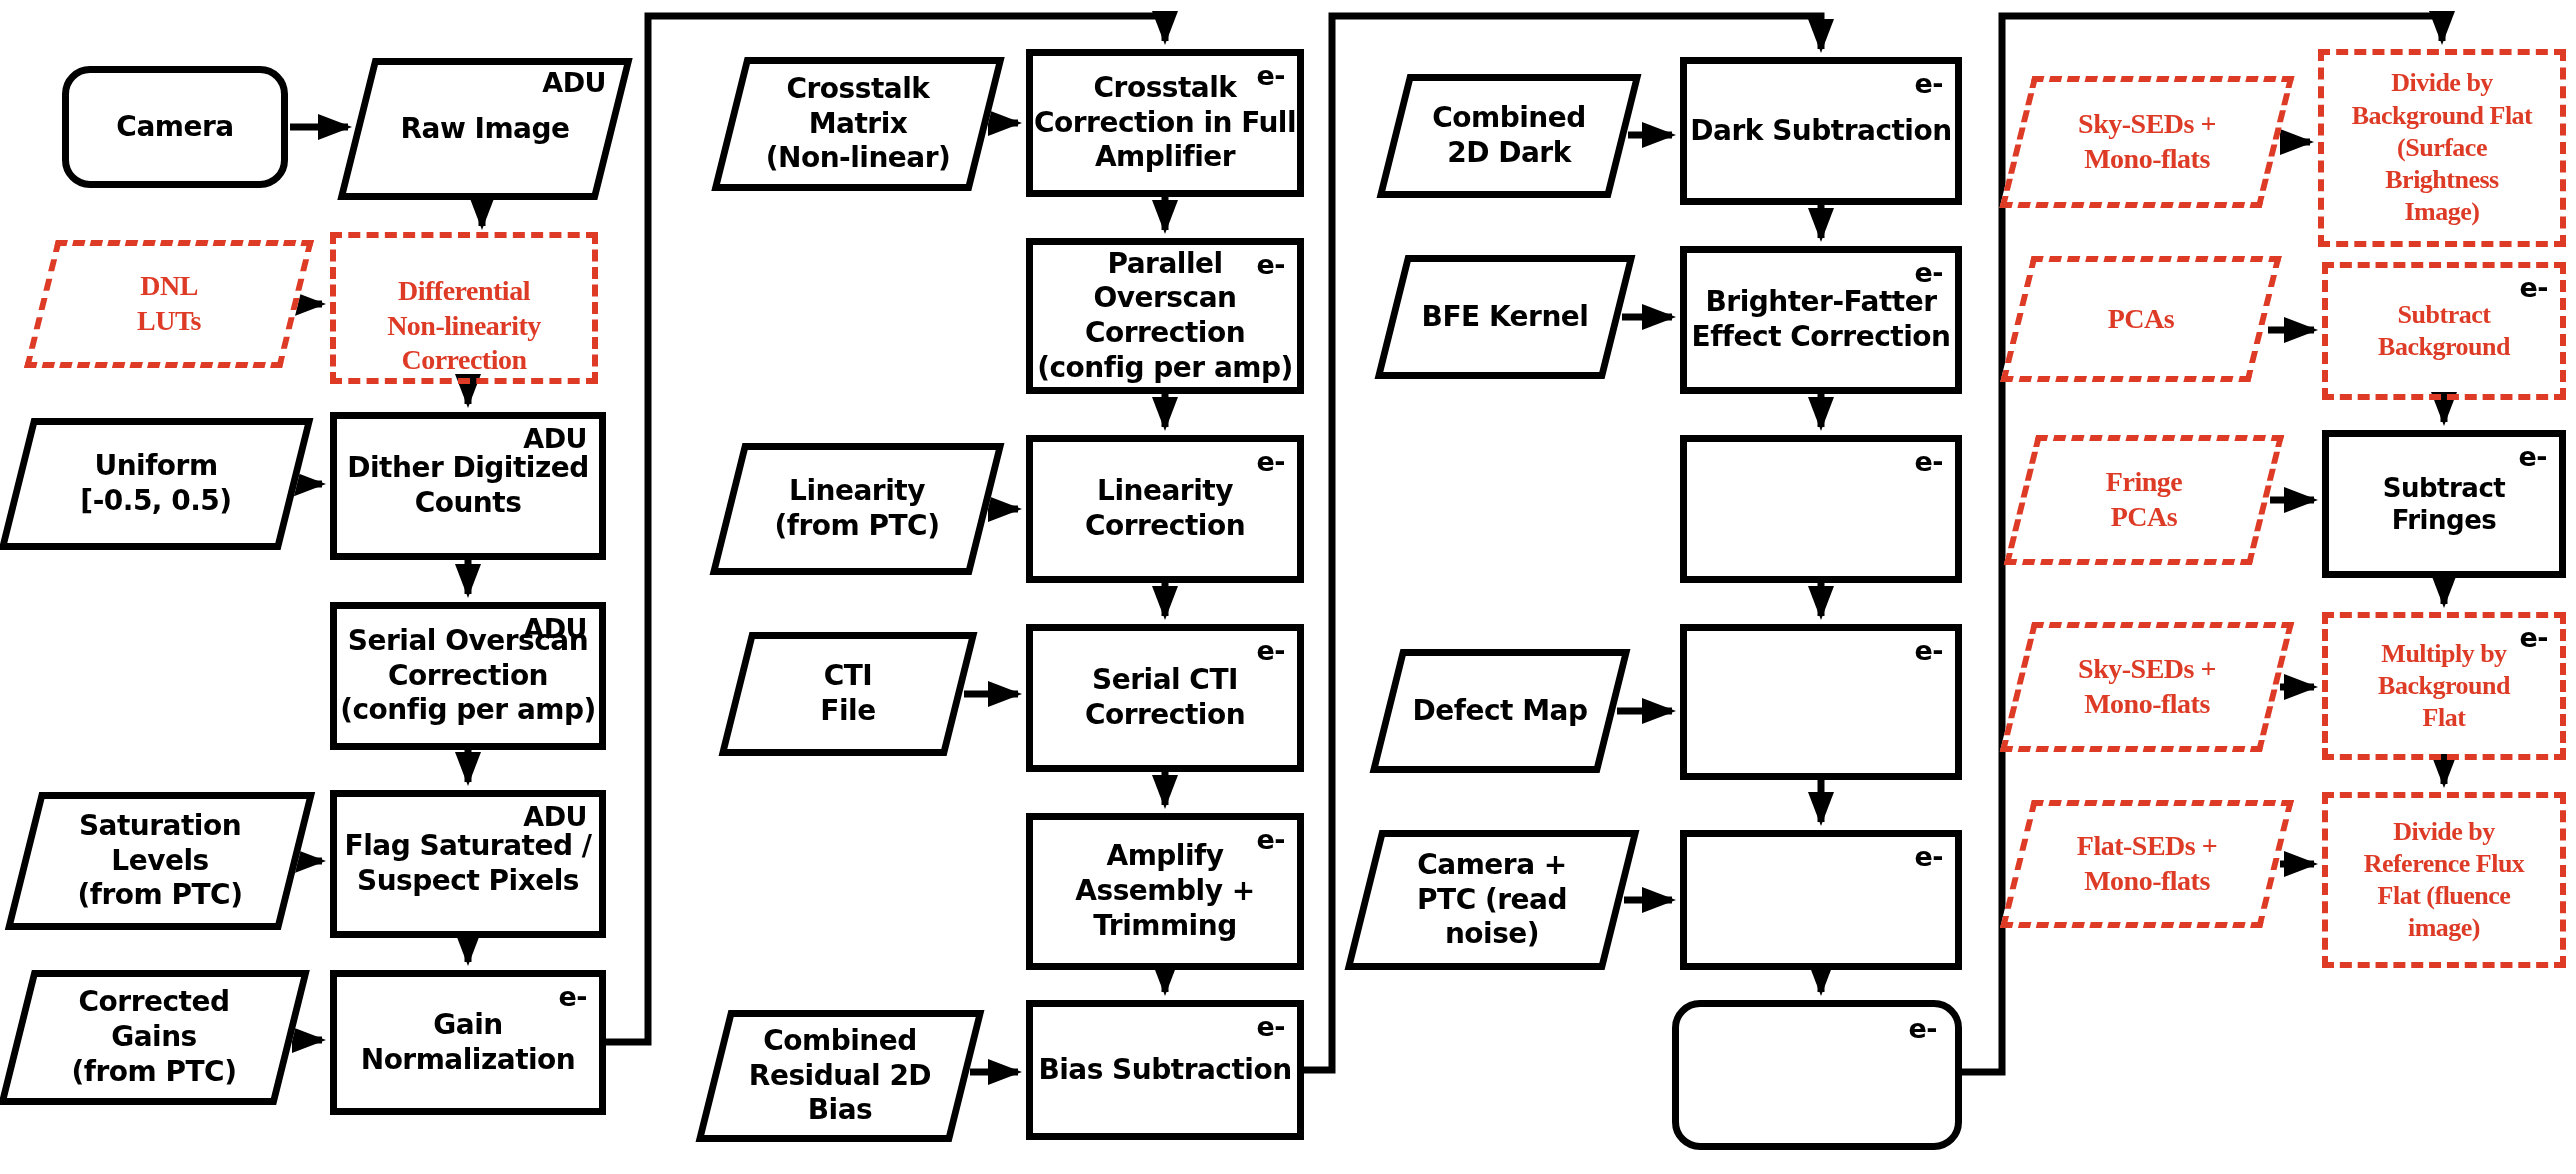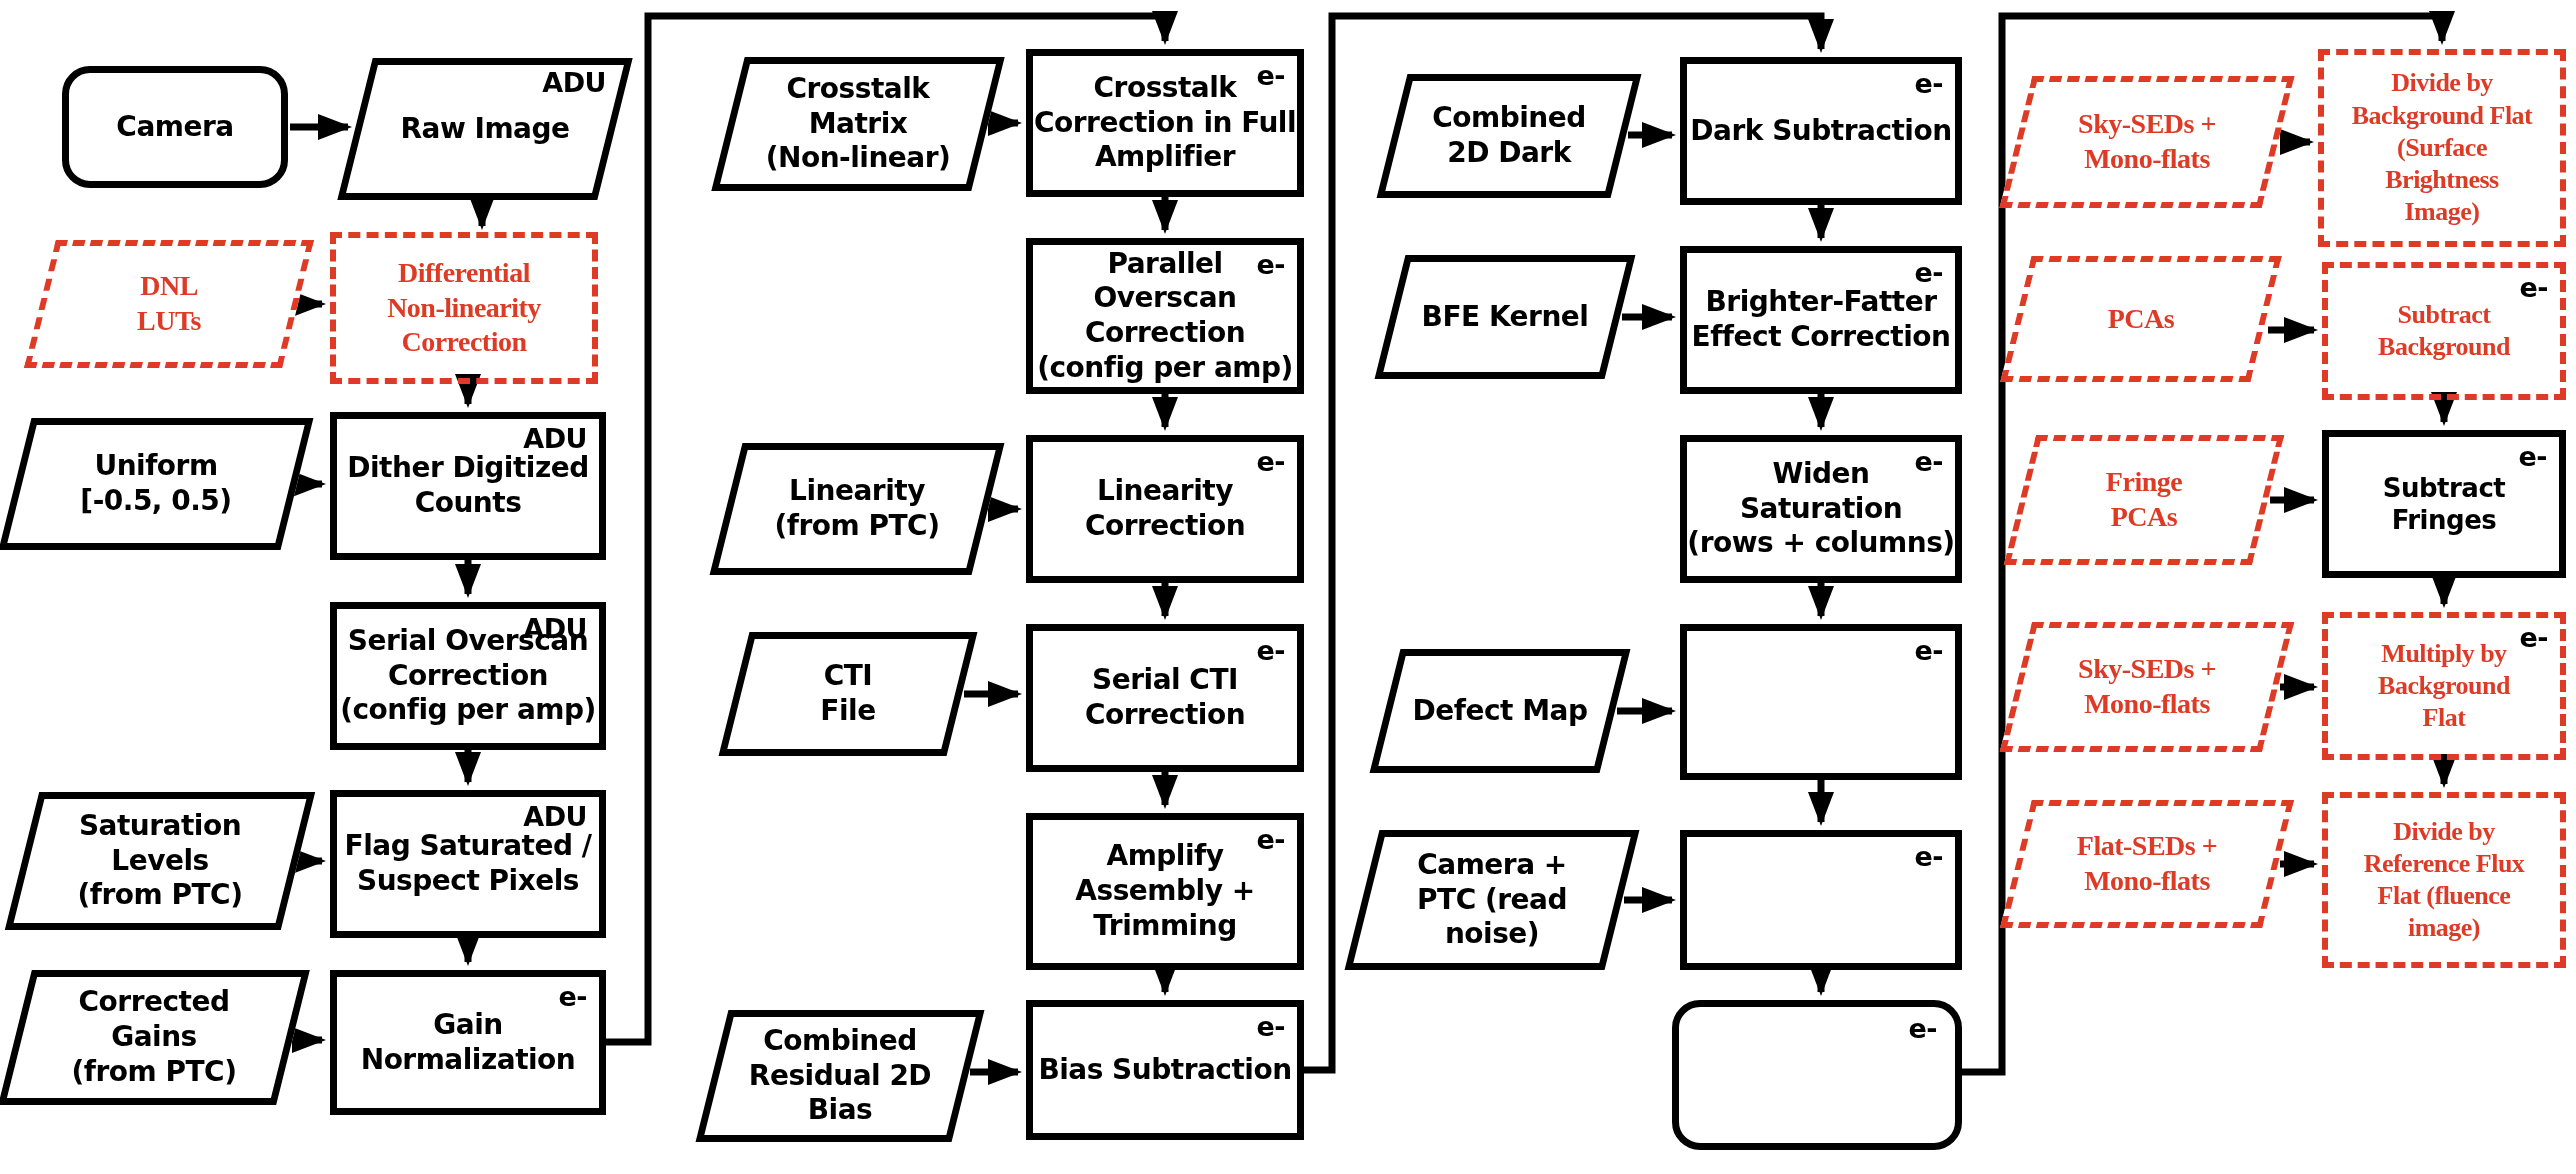--- a/index.html
+++ b/index.html
@@ -33,21 +33,21 @@
   }
   .para>.inner>.tag{top:2px;right:2px;}
   .redline{border:6px dashed var(--red);}
   .red .lbl{color:var(--red);font-family:Liberation Serif, serif;}
   .small .lbl{font-size:26px;}
 
   
   #camera   {left:62px;  top:66px;  width:226px; height:122px;}
   #raw      {left:355px; top:58px;  width:260px; height:142px; border:7px solid #000;}
   #dnl      {left:40px;  top:240px; width:258px; height:128px;}
-  #diffnl   {left:330px; top:232px; width:268px; height:152px;}
+  #diffnl   {left:330px; top:232px; width:268px; height:152px;align-items:flex-end;}
   #uniform  {left:15px;  top:418px; width:282px; height:132px; border:7px solid #000;}
   #dither   {left:330px; top:412px; width:276px; height:148px;}
   #soverscan{left:330px; top:602px; width:276px; height:148px;}
   #satlev   {left:22px;  top:792px; width:276px; height:138px; border:7px solid #000;}
   #flagsat  {left:330px; top:790px; width:276px; height:148px;}
   #cgains   {left:15px;  top:970px; width:278px; height:135px; border:7px solid #000;}
   #gain     {left:330px; top:970px; width:276px; height:145px;}
 
   
   #xmatrix  {left:728px; top:57px;  width:260px; height:134px; border:7px solid #000;}
@@ -285,22 +285,20 @@
       <span class="lbl">BFE Kernel</span>
     </div>
   </div>
   <div class="node rect" id="bfec">
     <span class="tag">e-</span>
     <span class="lbl">Brighter-Fatter
 Effect Correction</span>
   </div>
   <div class="node rect" id="widen">
     <span class="tag">e-</span>
-    <span class="lbl">Widen Saturation
-(rows + columns)</span>
   </div>
   <div class="node para" id="dmap">
     <div class="inner">
       <span class="lbl">Defect Map</span>
     </div>
   </div>
   <div class="node rect" id="dmask">
     <span class="tag">e-</span>
   </div>
   <div class="node para" id="cptc">

